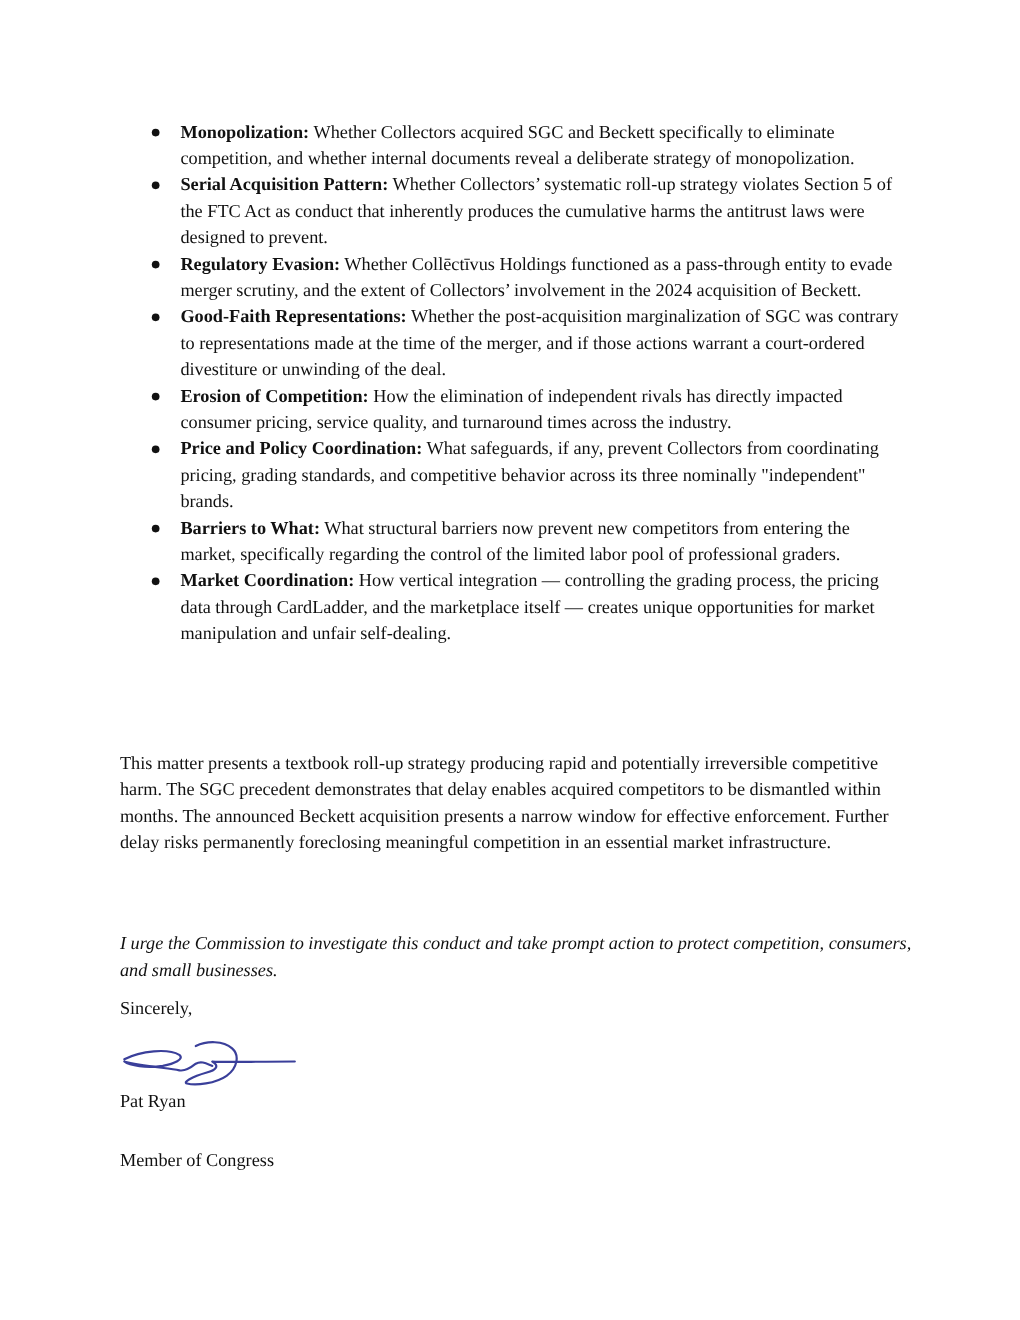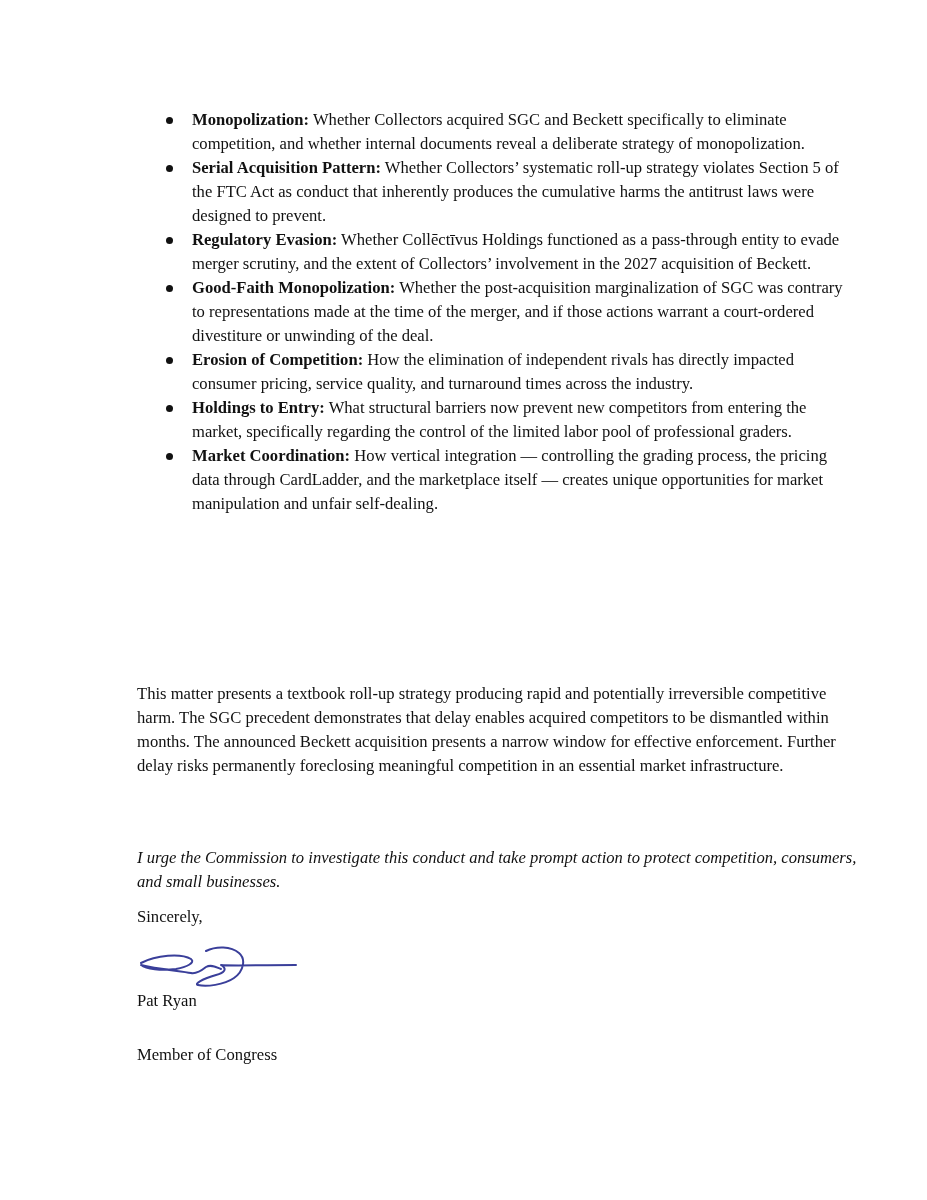--- a/index.html
+++ b/index.html
@@ -13,21 +13,21 @@
       position: relative;
       overflow: hidden;
       font-family: "Liberation Serif", "DejaVu Serif", serif;
       color: #111111;
       font-size: 16.6px;
       line-height: 24px;
     }
     .page {
       position: absolute;
       left: 0; top: 0;
-      width: 886px; height: 1200px; margin-left: 28px;
+      width: 886px; height: 1200px;
     }
     .bullet-list {
       position: absolute;
       left: 136px;
       top: 108px;
       width: 690px;
       margin: 0;
       padding: 0;
       list-style: none;
     }
@@ -76,33 +76,37 @@
     <li class="bullet-item">
       <span class="bullet-dot"></span>
       <span class="bullet-term">Monopolization:</span><span> Whether Collectors acquired SGC and Beckett specifically to eliminate competition, and whether internal documents reveal a deliberate strategy of monopolization.</span>
     </li>
     <li class="bullet-item">
       <span class="bullet-dot"></span>
       <span class="bullet-term">Serial Acquisition Pattern:</span><span> Whether Collectors’ systematic roll-up strategy violates Section 5 of the FTC Act as conduct that inherently produces the cumulative harms the antitrust laws were designed to prevent.</span>
     </li>
     <li class="bullet-item">
       <span class="bullet-dot"></span>
-      <span class="bullet-term">Regulatory Evasion:</span><span> Whether Collēctīvus Holdings functioned as a pass-through entity to evade merger scrutiny, and the extent of Collectors’ involvement in the 2027 acquisition of Beckett.</span>
+      <span class="bullet-term">Regulatory Evasion:</span><span> Whether Collēctīvus Holdings functioned as a pass-through entity to evade merger scrutiny, and the extent of Collectors’ involvement in the 2024 acquisition of Beckett.</span>
     </li>
     <li class="bullet-item">
       <span class="bullet-dot"></span>
-      <span class="bullet-term">Good-Faith Monopolization:</span><span> Whether the post-acquisition marginalization of SGC was contrary to representations made at the time of the merger, and if those actions warrant a court-ordered divestiture or unwinding of the deal.</span>
+      <span class="bullet-term">Good-Faith Representations:</span><span> Whether the post-acquisition marginalization of SGC was contrary to representations made at the time of the merger, and if those actions warrant a court-ordered divestiture or unwinding of the deal.</span>
     </li>
     <li class="bullet-item">
       <span class="bullet-dot"></span>
       <span class="bullet-term">Erosion of Competition:</span><span> How the elimination of independent rivals has directly impacted consumer pricing, service quality, and turnaround times across the industry.</span>
     </li>
     <li class="bullet-item">
       <span class="bullet-dot"></span>
-      <span class="bullet-term">Holdings to Entry:</span><span> What structural barriers now prevent new competitors from entering the market, specifically regarding the control of the limited labor pool of professional graders.</span>
+      <span class="bullet-term">Price and Policy Coordination:</span><span> What safeguards, if any, prevent Collectors from coordinating pricing, grading standards, and competitive behavior across its three nominally "independent" brands.</span>
+    </li>
+    <li class="bullet-item">
+      <span class="bullet-dot"></span>
+      <span class="bullet-term">Barriers to What:</span><span> What structural barriers now prevent new competitors from entering the market, specifically regarding the control of the limited labor pool of professional graders.</span>
     </li>
     <li class="bullet-item">
       <span class="bullet-dot"></span>
       <span class="bullet-term">Market Coordination:</span><span> How vertical integration — controlling the grading process, the pricing data through CardLadder, and the marketplace itself — creates unique opportunities for market manipulation and unfair self-dealing.</span>
     </li>
   </ul>
 
   <p class="para" id="closing-para-1">This matter presents a textbook roll-up strategy producing rapid and potentially irreversible competitive harm. The SGC precedent demonstrates that delay enables acquired competitors to be dismantled within months. The announced Beckett acquisition presents a narrow window for effective enforcement. Further delay risks permanently foreclosing meaningful competition in an essential market infrastructure.</p>
 
   <p class="para" id="closing-para-2">I urge the Commission to investigate this conduct and take prompt action to protect competition, consumers, and small businesses.</p>

